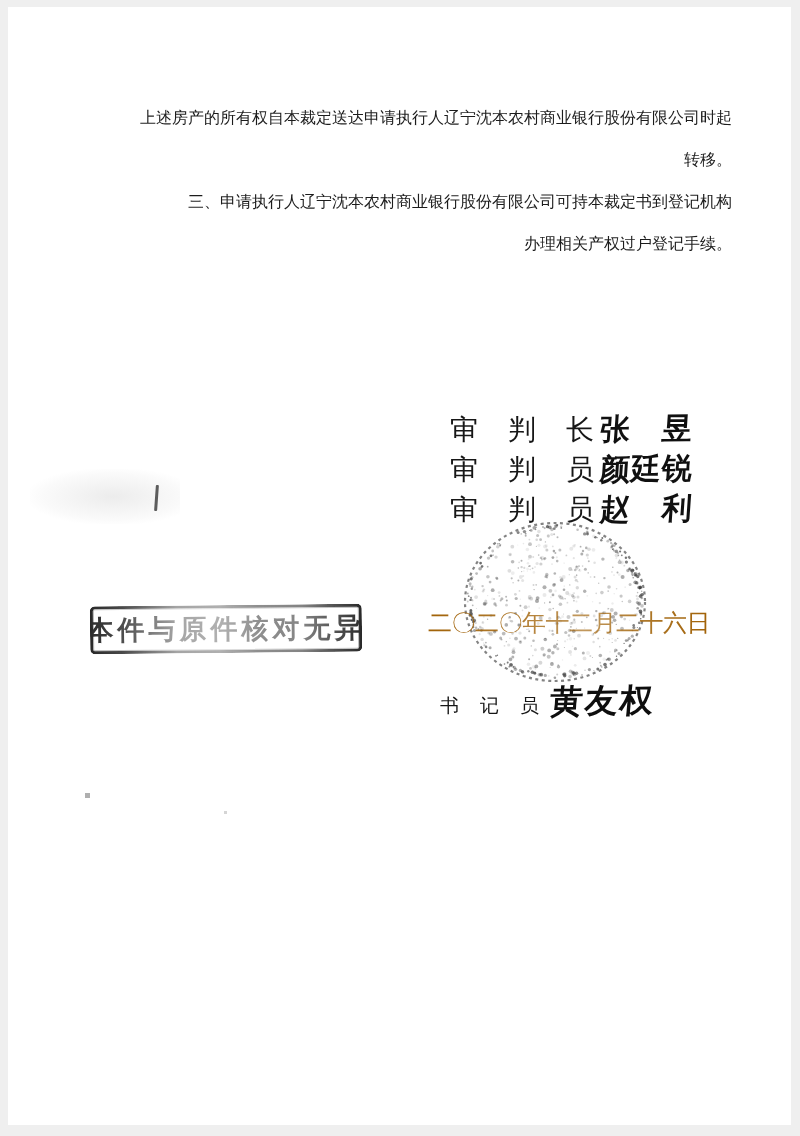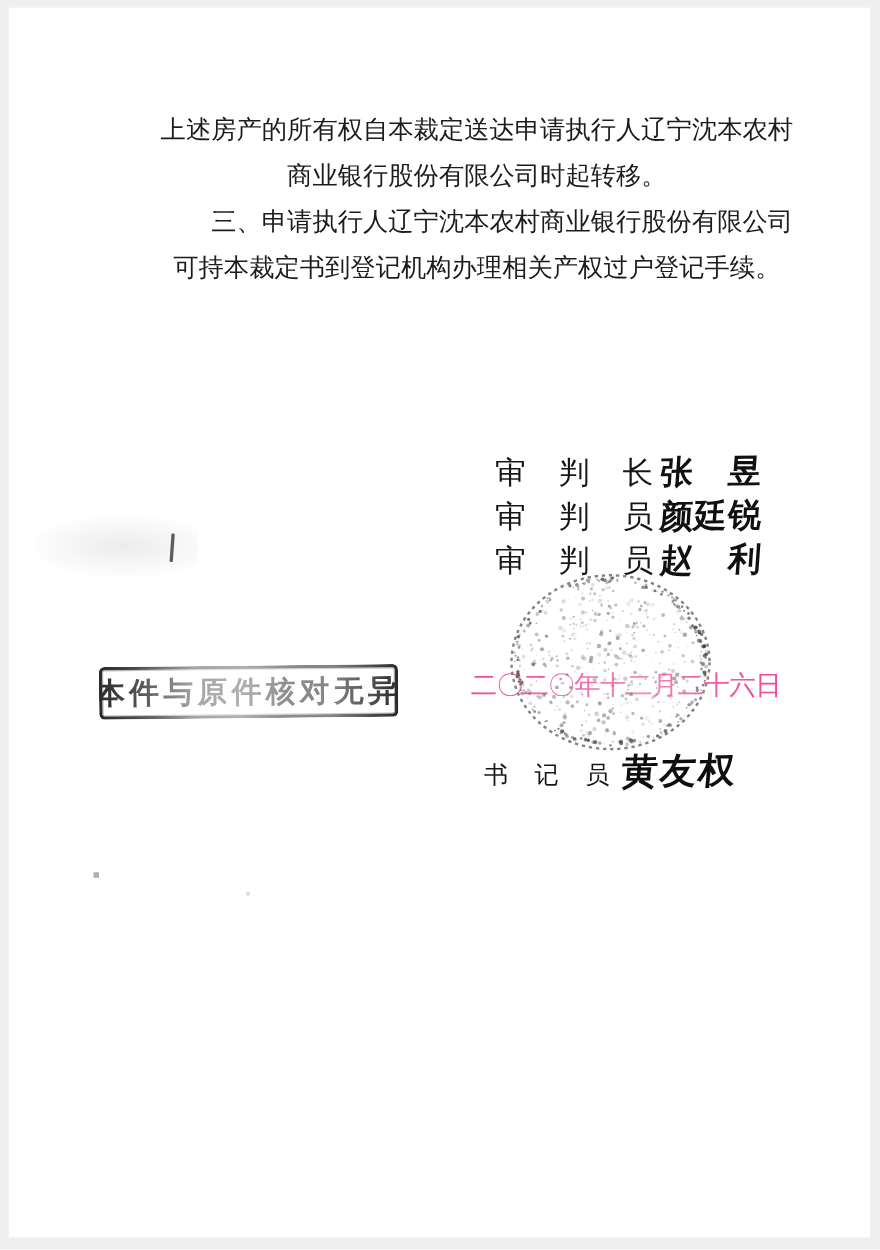--- a/index.html
+++ b/index.html
@@ -19,25 +19,25 @@
     width: 783px; height: 1118px;
     background: #ffffff;
     overflow: hidden;
   }
   
   .body-text {
     position: absolute;
     left: 127px; top: 90px;
     width: 597px;
     color: #1c1c1c;
-    font-size: 23px;
+    font-size: 16px;
     line-height: 42px;
     letter-spacing: 0;
     word-break: break-all;
-    text-align: center;
+    text-align: right;
   }
   .para { text-indent: 0; }
   .para.indent { text-indent: 46px; }
   
   .sig-row {
     position: absolute;
     left: 442px;
     white-space: nowrap;
     color: #161616;
   }
@@ -65,35 +65,35 @@
     left: 449px; top: 510px;
     width: 196px; height: 172px;
     z-index: 1;
   }
   
   .date-line {
     position: absolute;
     left: 420px; top: 600px;
     font-size: 24px;
     letter-spacing: -0.5px;
-    color: #ec4899;
+    color: #a16207;
     z-index: 2;
     white-space: nowrap;
     -webkit-mask-image: linear-gradient(90deg, #000 0%, rgba(0,0,0,.8) 35%, rgba(0,0,0,.65) 55%, rgba(0,0,0,.85) 75%, #000 100%);
     mask-image: linear-gradient(90deg, #000 0%, rgba(0,0,0,.8) 35%, rgba(0,0,0,.65) 55%, rgba(0,0,0,.85) 75%, #000 100%);
   }
   
   .clerk-row {
     position: absolute;
     left: 432px; top: 672px;
     white-space: nowrap;
     color: #161616;
     z-index: 2;
   }
-  .clerk-row .role { font-size: 22px; letter-spacing: 1px; }
+  .clerk-row .role { font-size: 19px; letter-spacing: 1px; }
   .clerk-row .name {
     display: inline-block;
     font-size: 33px;
     font-weight: 700;
     margin-left: 10px;
     letter-spacing: 2px;
     transform: skewX(-6deg) rotate(-1deg);
     color: #0e0e0e;
   }
   

